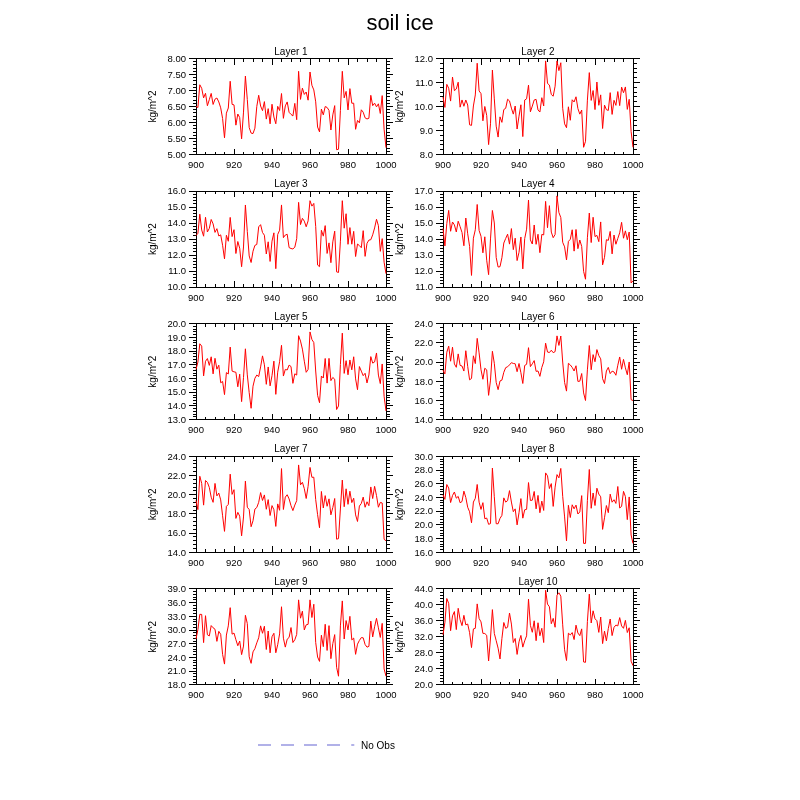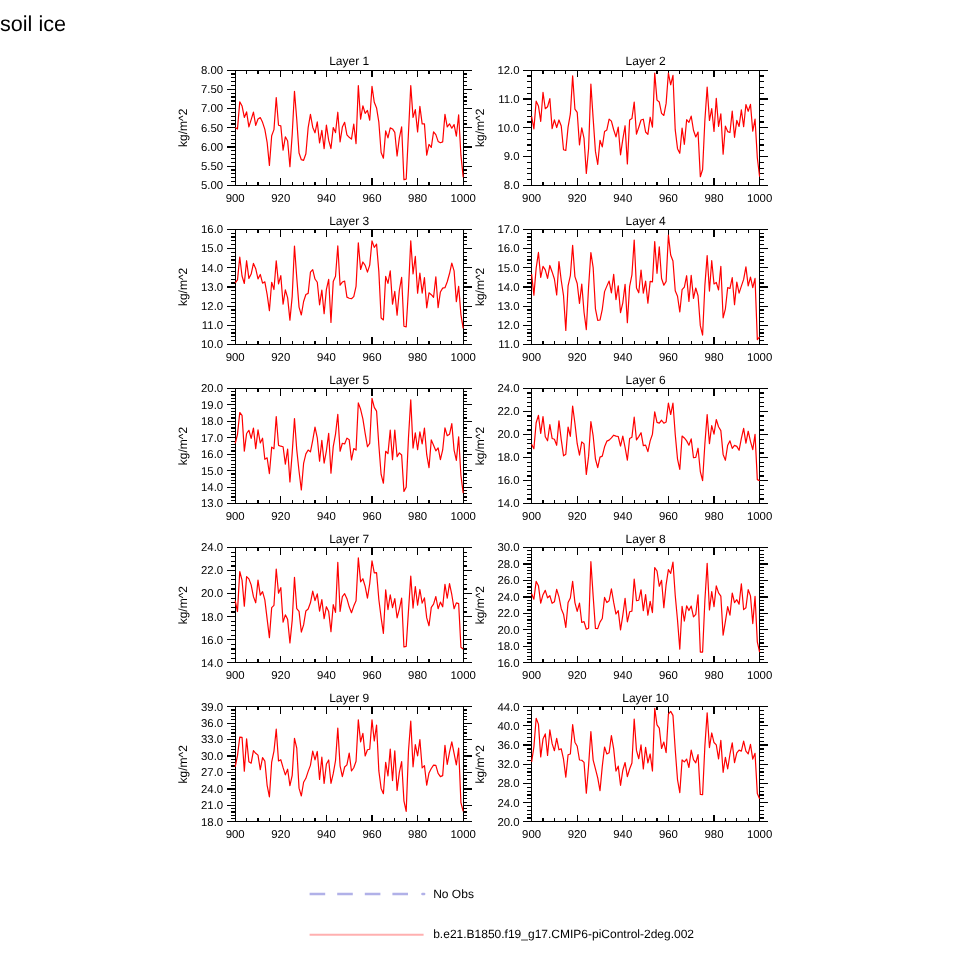--- a/index.html
+++ b/index.html
@@ -1,19 +1,19 @@
 <!DOCTYPE html>
 <html><head>
 <meta charset="utf-8">
 <style>
   html,body{margin:0;padding:0;background:#ffffff;}
   #page{position:relative;width:800px;height:800px;background:#ffffff;overflow:hidden;
         font-family:"Liberation Sans", sans-serif;}
-  #page-title{position:absolute;top:10px;left:0;right:0;text-align:left;
-              font-size:18px;color:#000;}
+  #page-title{position:absolute;top:10px;left:0;right:0;text-align:center;
+              font-size:22px;color:#000;}
   #charts-svg{position:absolute;top:0;left:0;}
   #charts-svg text{font-family:"Liberation Sans", sans-serif;fill:#000;}
   .legend-item{position:absolute;left:257px;display:flex;align-items:center;height:14px;}
   .legend-item .swatch{display:block;}
   .legend-item span{font-size:10px;color:#000;margin-left:6px;white-space:nowrap;}
 </style>
 </head>
 <body>
 
 <div id="page">
@@ -1242,19 +1242,13 @@
     </svg>
 
   <div class="legend-item" style="top:738px">
     <svg class="swatch" width="98" height="14">
       <line x1="1" y1="7" x2="90" y2="7" stroke-width="2" stroke-dasharray="13 10" stroke="#b1b1e8"></line>
       <line x1="95" y1="7" x2="96.5" y2="7" stroke-width="2" stroke-linecap="round" stroke="#b1b1e8"></line>
     </svg>
     <span>No Obs</span>
   </div>
 
-  <div class="legend-item" style="top:772px">
-    <svg class="swatch" width="98" height="14">
-      <line x1="1" y1="7" x2="96" y2="7" stroke-width="1.6" stroke="#ffb0b0"></line>
-    </svg>
-    <span>b.e21.B1850.f19_g17.CMIP6-piControl-2deg.002</span>
-  </div>
 </div>
 
 </body></html>

